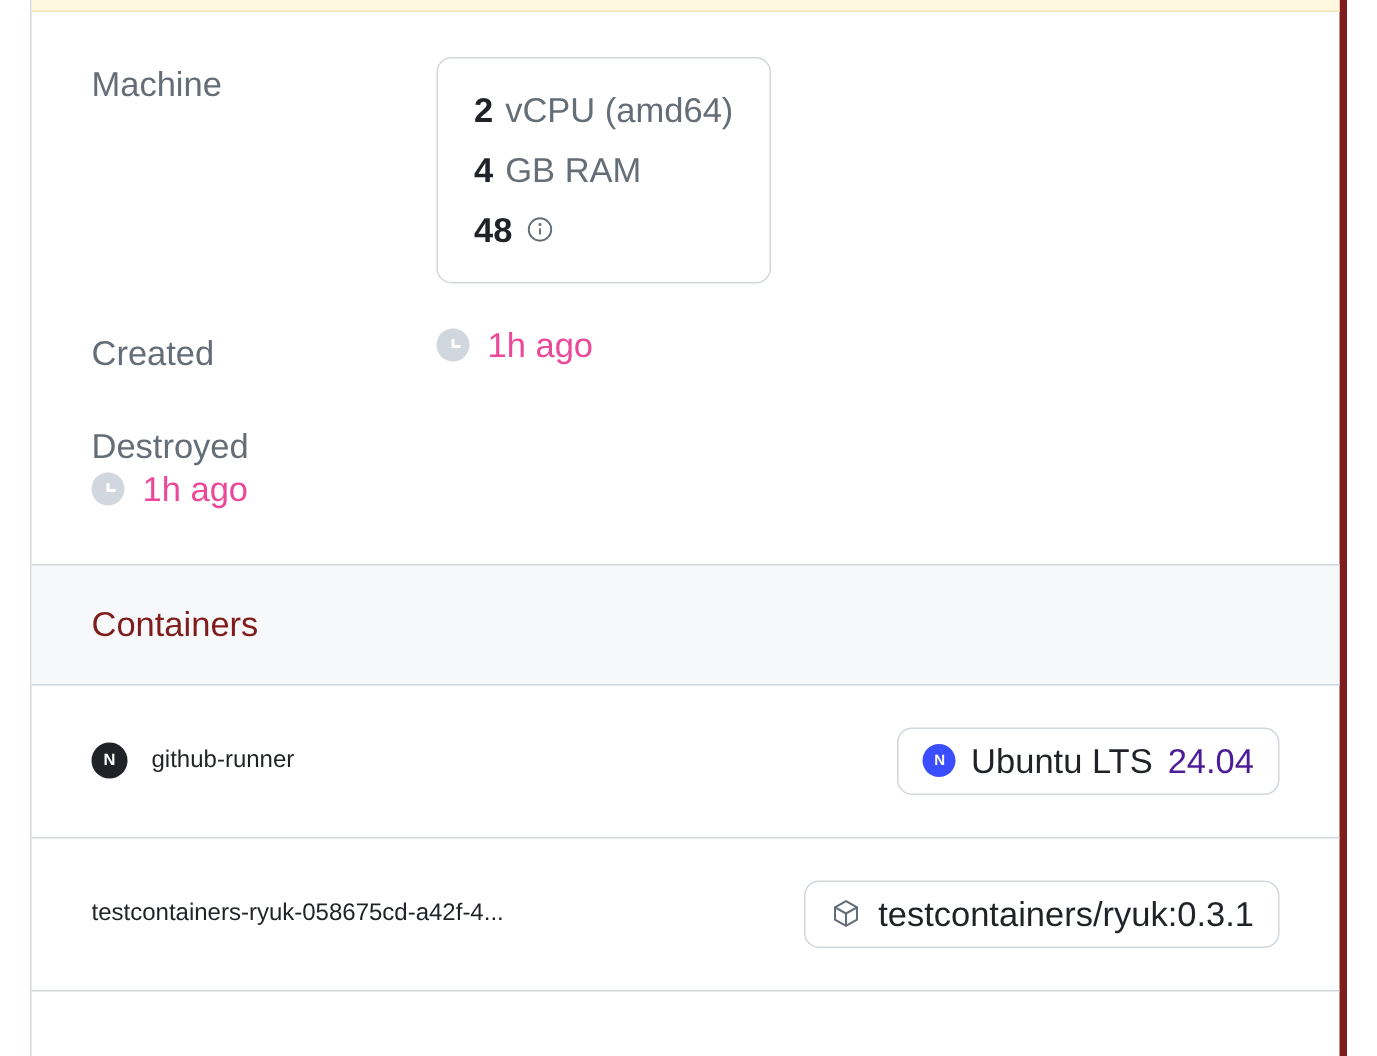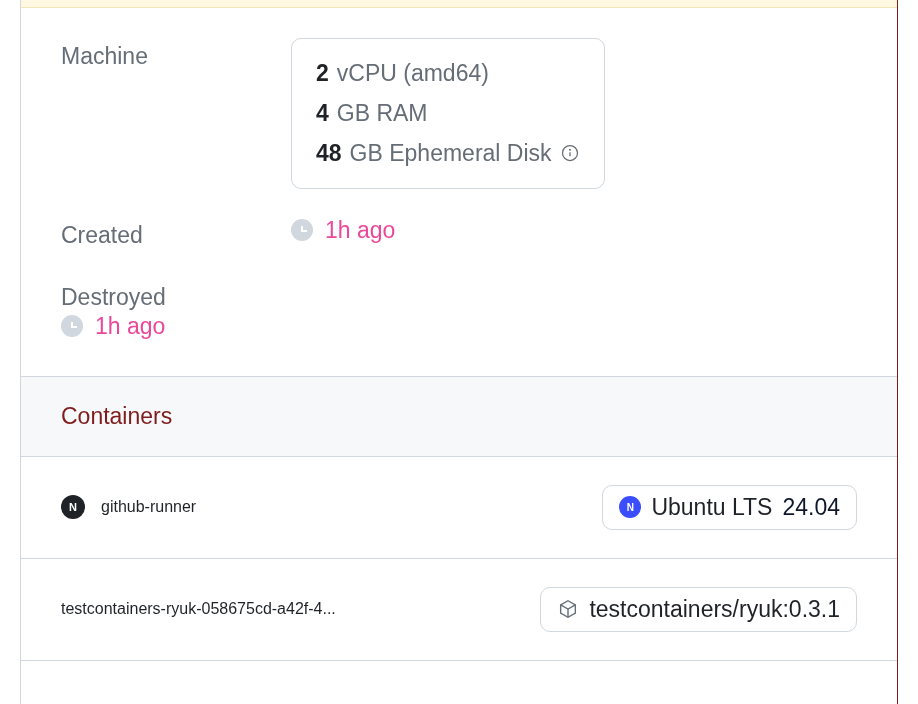--- a/index.html
+++ b/index.html
@@ -10,21 +10,21 @@
     body {
       font-family: -apple-system, BlinkMacSystemFont, "Segoe UI", Helvetica, Arial, sans-serif;
       background: #ffffff;
       color: #1f2328;
       width: 918px;
       height: 704px;
       overflow: hidden;
     }
     .page {
       border-left: 1px solid #d0d7de;
-      border-right: 1px solid #7f1d1d;
+      border-right: 5px solid #7f1d1d;
       margin: 0 20px;
       height: 100%;
       background: #fff;
     }
     .notice-bar {
       background: #fff8e1;
       border-bottom: 1px solid #f0e6b7;
       height: 8px;
     }
     .detail-section {
@@ -157,21 +157,21 @@
       border-radius: 10px;
       padding: 8px 16px;
       display: flex;
       align-items: center;
       gap: 10px;
       font-size: 23px;
       color: #1f2328;
       flex-shrink: 0;
     }
     .tag-pill .version {
-      color: #0f172a;
+      color: #4c1d95;
     }
     .ubuntu-icon {
       width: 22px;
       height: 22px;
       background: #3b4eff;
       border-radius: 50%;
       display: flex;
       align-items: center;
       justify-content: center;
       color: #fff;
@@ -216,21 +216,20 @@
           <div class="machine-line">
             <span class="num">2</span>
             <span>vCPU (amd64)</span>
           </div>
           <div class="machine-line">
             <span class="num">4</span>
             <span>GB RAM</span>
           </div>
           <div class="machine-line">
             <span class="num">48</span>
-            <span>GB Ephemeral Disk</span>
             <span class="info-icon">
               <svg viewBox="0 0 24 24">
                   <circle cx="12" cy="12" r="9"></circle>
                   <line x1="12" y1="11" x2="12" y2="16"></line>
                   <circle cx="12" cy="8" r="0.5" fill="#656d76"></circle>
                 </svg>
             </span>
           </div>
         </div>
       </div>

